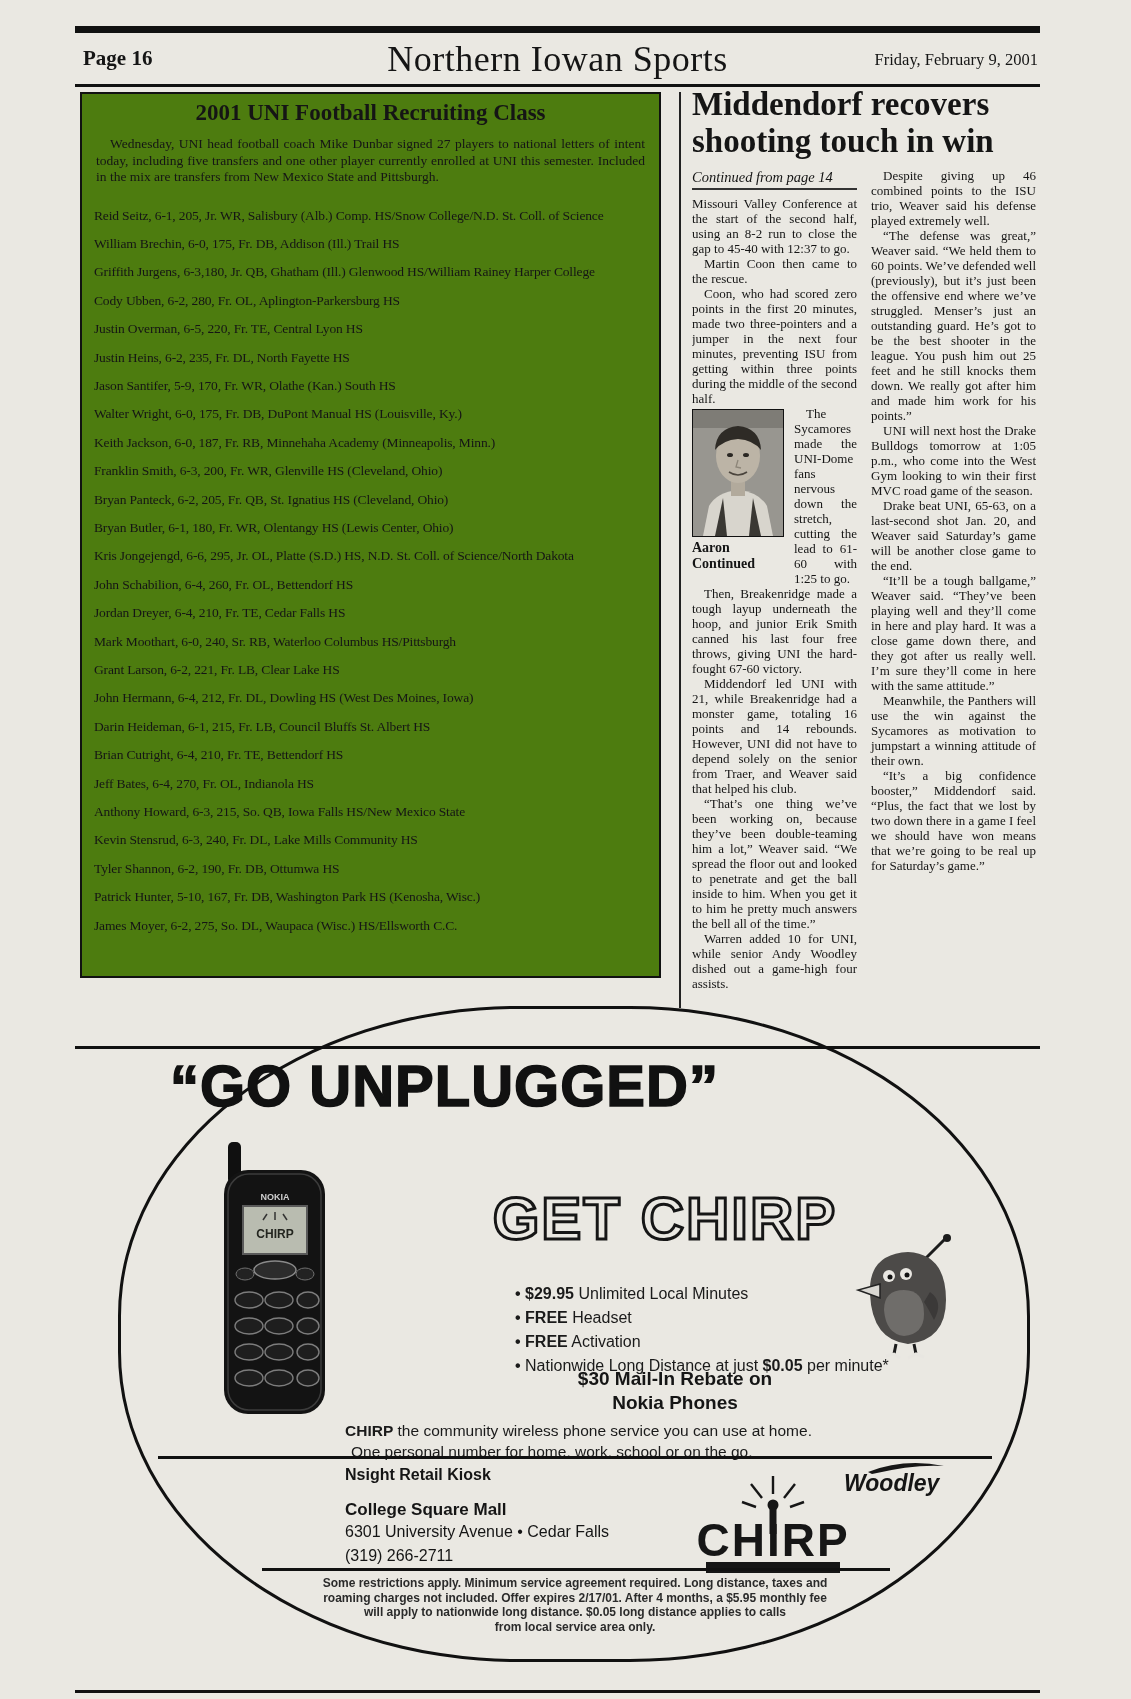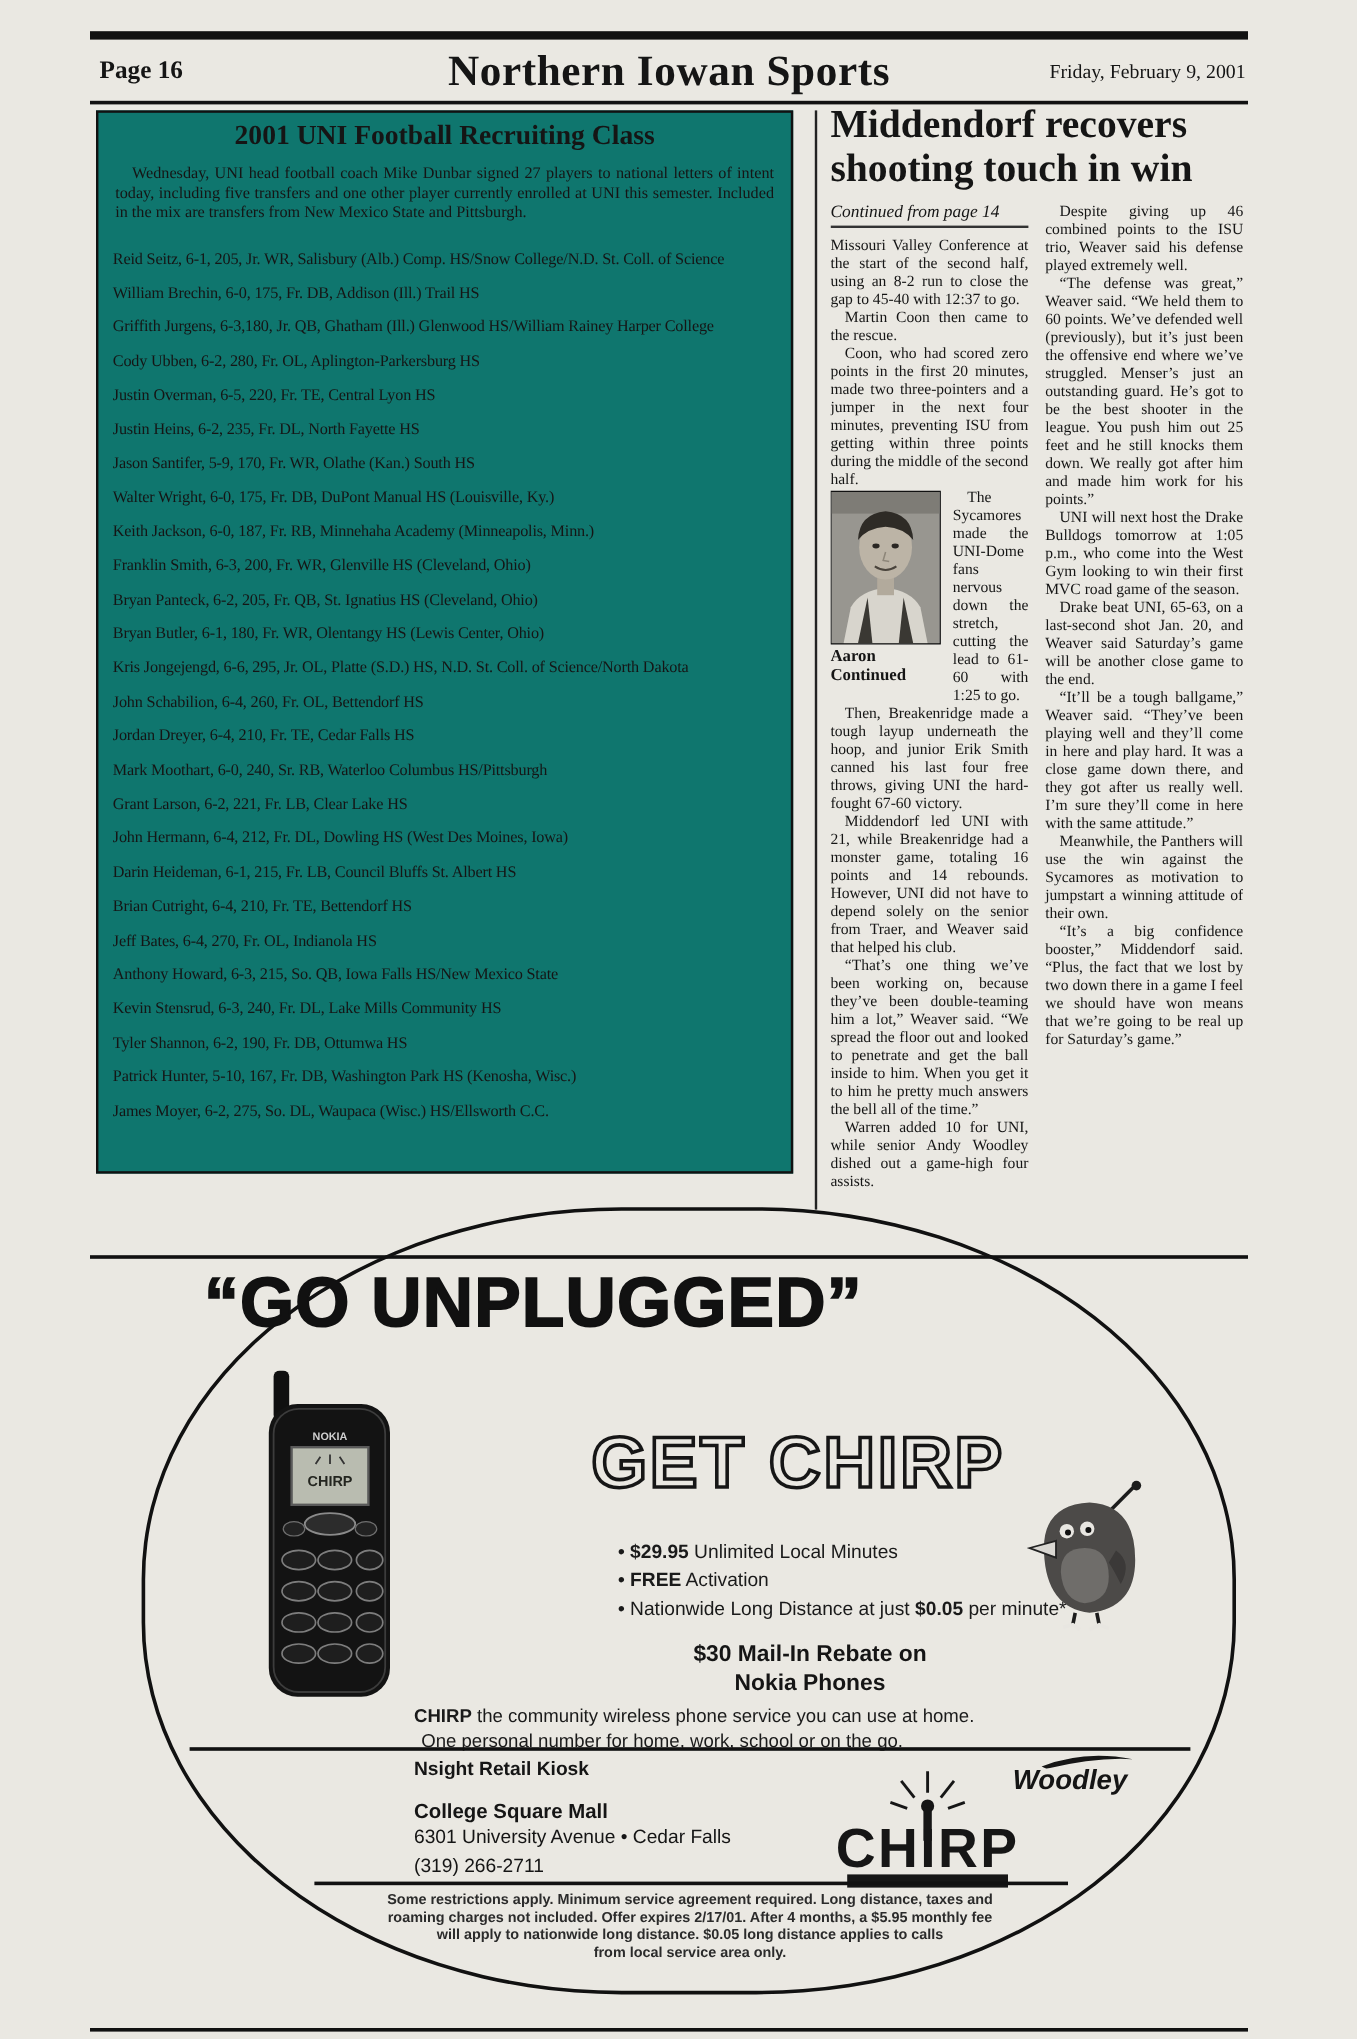--- a/index.html
+++ b/index.html
@@ -2,25 +2,25 @@
 <html><head>
 <meta charset="utf-8">
 <style>
   html,body{margin:0;padding:0;background:#b9b7b2;}
   .page{position:relative;width:1131px;height:1699px;background:#eae8e2;color:#151515;
         font-family:"Liberation Serif", serif;overflow:hidden;}
   
   .topbar{position:absolute;left:75px;top:26px;width:965px;height:7px;background:#111;}
   .header{position:absolute;left:75px;top:38px;width:965px;height:44px;}
   .page-num{position:absolute;left:8px;top:8px;font-size:21px;font-weight:bold;}
-  .masthead{position:absolute;left:0;right:0;top:0;text-align:center;font-size:36px;font-weight:bold;letter-spacing:.5px;}
+  .masthead{position:absolute;left:0;right:0;top:0;text-align:center;font-size:36px;font-weight:normal;letter-spacing:.5px;}
   .date{position:absolute;right:2px;top:12px;font-size:16.5px;}
   .headrule{position:absolute;left:75px;top:84px;width:965px;height:3px;background:#111;}
   
-  .recruit-box{position:absolute;left:80px;top:92px;width:581px;height:886px;background:#0f766e;
+  .recruit-box{position:absolute;left:80px;top:92px;width:581px;height:886px;background:#4d7c0f;
                border:2.5px solid #111;box-sizing:border-box;overflow:hidden;}
   .recruit-title{margin:6px 10px 0;text-align:center;font-size:23px;font-weight:bold;}
   .recruit-intro{margin:10px 14px 0;font-size:13.5px;line-height:16.5px;text-align:justify;text-indent:14px;}
   .players{margin:16px 10px 0 12px;}
   .player-line{font-size:13.5px;line-height:28.4px;letter-spacing:-0.15px;white-space:nowrap;}
   .vrule{position:absolute;left:679px;top:92px;width:2px;height:916px;background:#222;}
   
   .article{position:absolute;left:692px;top:86px;width:344px;height:935px;overflow:hidden;}
   .headline{font-size:33px;line-height:37px;font-weight:bold;margin:0;}
   .cols{display:flex;gap:14px;margin-top:8px;height:840px;overflow:hidden;}
@@ -196,20 +196,21 @@
           <ellipse cx="61" cy="210" rx="14" ry="8"></ellipse>
           <ellipse cx="90" cy="210" rx="11" ry="8"></ellipse>
         <ellipse cx="31" cy="236" rx="14" ry="8"></ellipse>
           <ellipse cx="61" cy="236" rx="14" ry="8"></ellipse>
           <ellipse cx="90" cy="236" rx="11" ry="8"></ellipse>
       </g>
     </svg>
 
     <div class="bullets">
         <div class="bullet-line"><span></span><b>$29.95</b><span> Unlimited Local Minutes</span></div>
+        <div class="bullet-line"><span></span><b>FREE</b><span> Headset</span></div>
         <div class="bullet-line"><span></span><b>FREE</b><span> Activation</span></div>
         <div class="bullet-line"><span>Nationwide Long Distance at just </span><b>$0.05</b><span> per minute*</span></div>
       </div>
 
     <div class="rebate">
       <div class="rebate-1">$30 Mail-In Rebate on</div>
       <div class="rebate-2">Nokia Phones</div>
     </div>
 
     <svg class="bird-art" viewBox="0 0 118 130" xmlns="http://www.w3.org/2000/svg">

